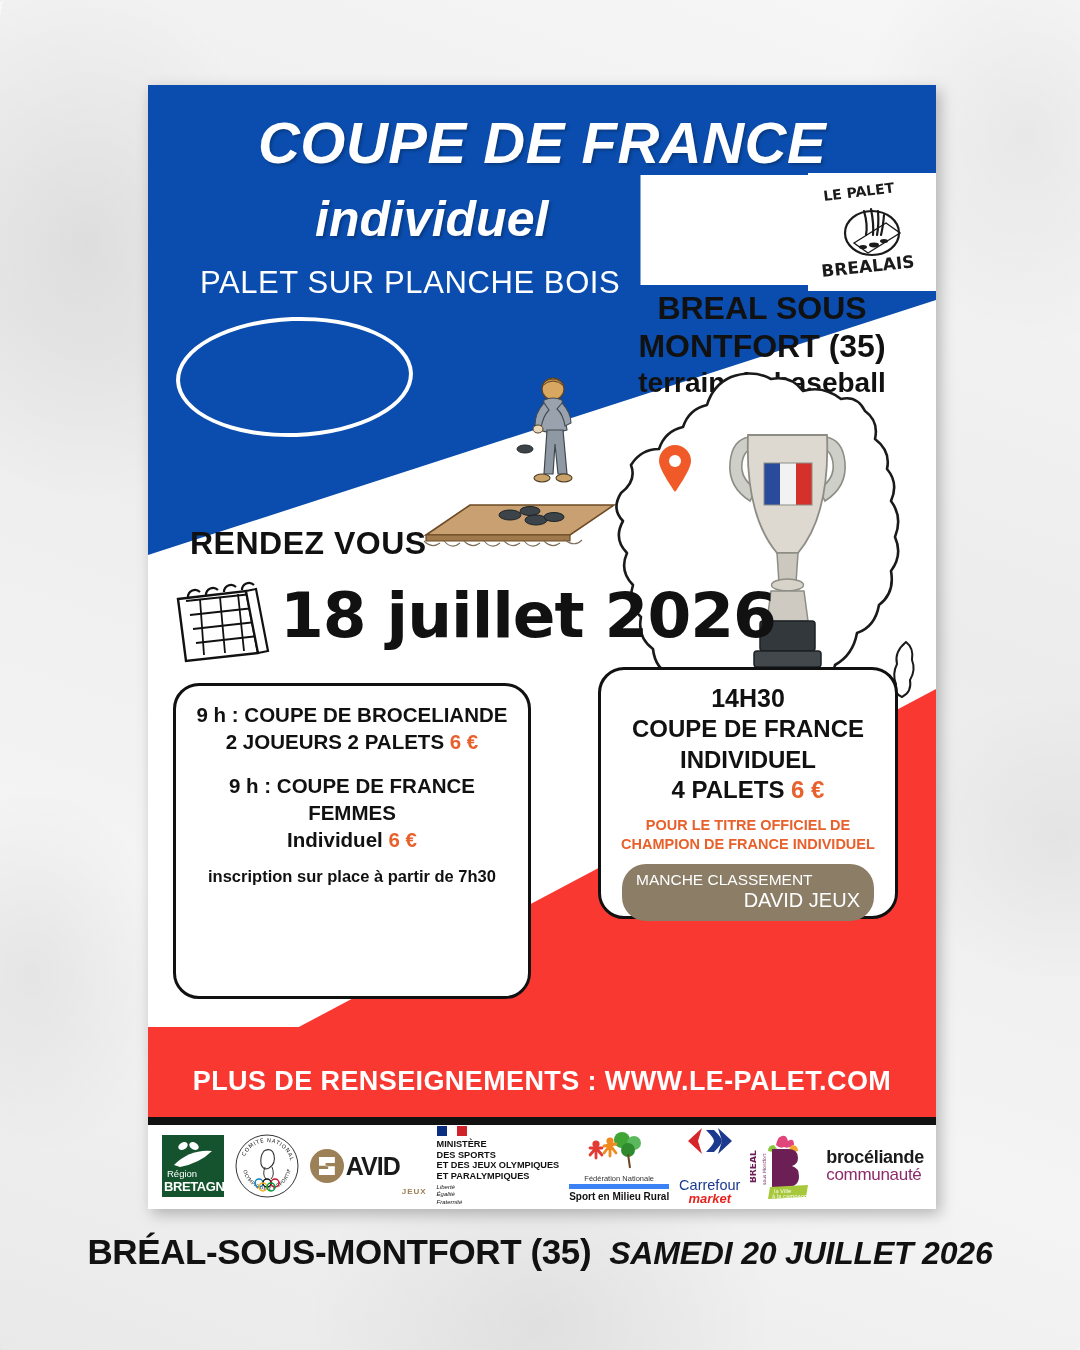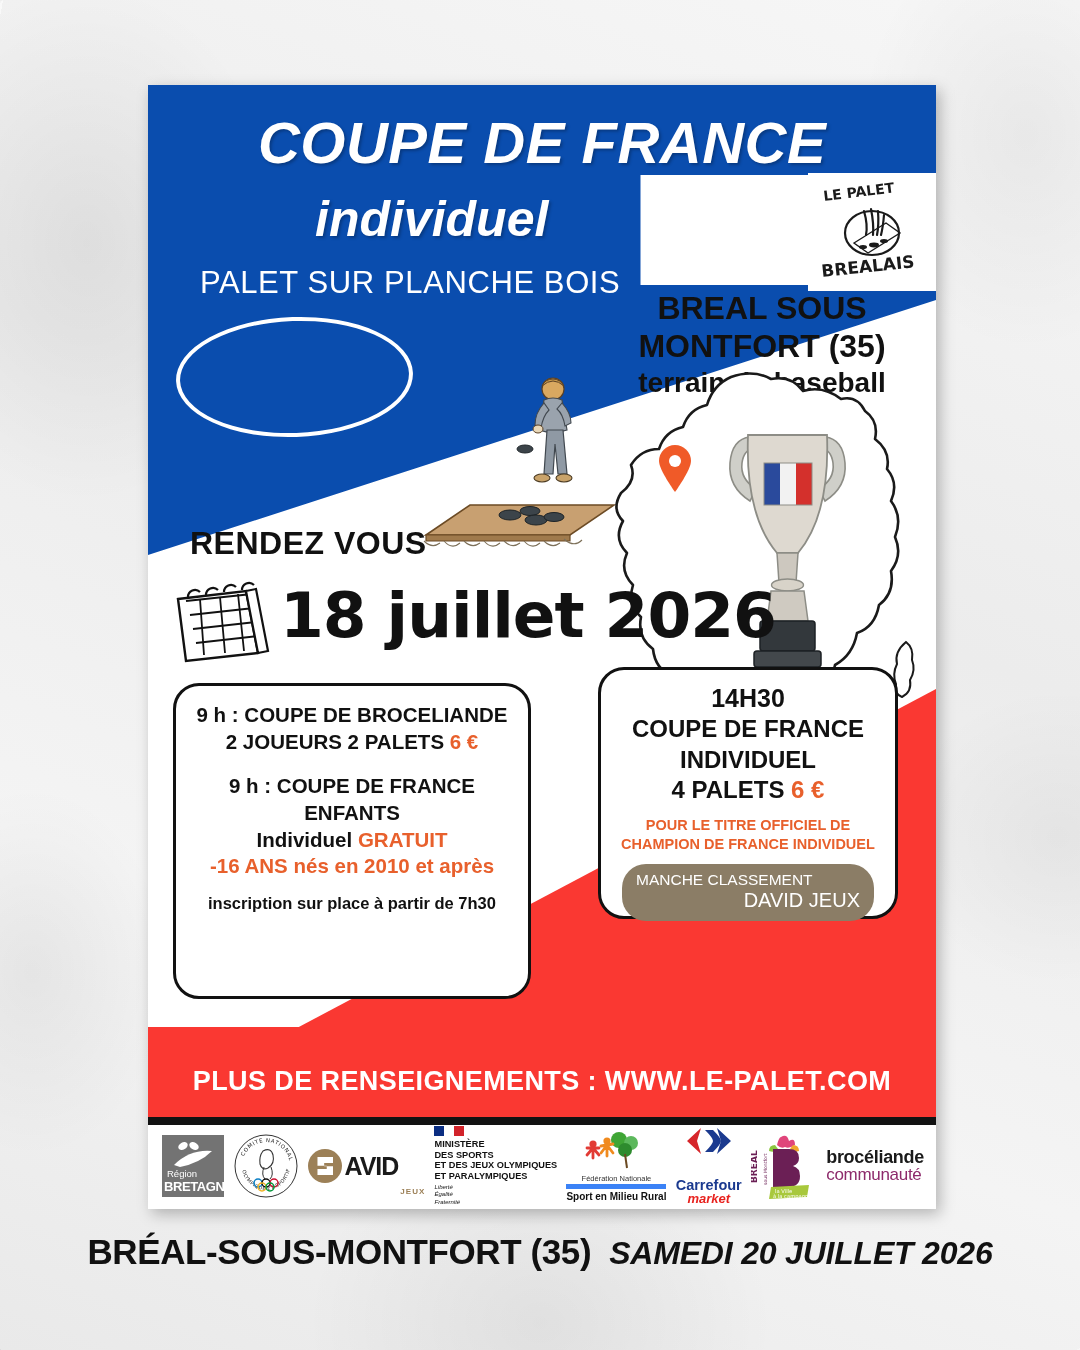--- a/index.html
+++ b/index.html
@@ -263,21 +263,21 @@
     width: 100%; height: 84px;
     display: flex;
     align-items: center;
     justify-content: space-between;
     padding: 4px 12px 6px 14px;
   }
   .sponsor { height: 66px; display: flex; align-items: center; justify-content: center; }
 
   .sp-bretagne {
     width: 62px; height: 62px;
-    background: #737373;
+    background: #14532d;
     position: relative;
     color: #ffffff;
     font-weight: bold;
   }
   .sp-bretagne .b-region { position: absolute; left: 5px; bottom: 18px; font-size: 9.5px; font-weight: normal; }
   .sp-bretagne .b-name   { position: absolute; left: 2px; bottom: 3px; font-size: 13px; letter-spacing: -0.4px; }
   .sp-bretagne .b-ermine { position: absolute; left: 8px; top: 6px; width: 46px; height: 28px; }
 
   .sp-cnosf { width: 66px; height: 66px; position: relative; }
 
@@ -299,21 +299,21 @@
   .sp-ministere .flag i { flex: 1; display: block; }
   .sp-ministere .devise { font-size: 6px; font-weight: normal; font-style: italic; line-height: 1.25; margin-top: 2px; }
 
   .sp-fnsmr { text-align: center; }
   .sp-fnsmr .fn-art { width: 74px; height: 40px; margin: 0 auto; }
   .sp-fnsmr .fn-l1 { font-size: 7.5px; color: #333; border-bottom: 5px solid #3b82f6; padding-bottom: 1px; }
   .sp-fnsmr .fn-l2 { font-size: 10px; font-weight: bold; color: #111; margin-top: 2px; }
 
   .sp-carrefour { text-align: center; }
   .sp-carrefour .cf-art { width: 52px; height: 30px; margin: 0 auto; }
-  .sp-carrefour .cf-1 { font-size: 14.5px; font-weight: bold; color: #1b3a8f; margin-top: 17px; text-align: right; }
+  .sp-carrefour .cf-1 { font-size: 14.5px; font-weight: normal; color: #1b3a8f; margin-top: 17px; text-align: right; }
   .sp-carrefour .cf-2 { font-size: 13px; font-style: italic; font-weight: bold; color: #e8231f; margin-top: -2px; }
 
   .sp-breal { position: relative; width: 66px; height: 66px; }
 
   .sp-broceliande { text-align: left; }
   .sp-broceliande .bc-1 { font-size: 18px; font-weight: bold; color: #1a1a1a; letter-spacing: -0.3px; }
   .sp-broceliande .bc-2 { font-size: 17px; color: #8d2a6b; letter-spacing: -0.3px; margin-top: -3px; }
 
   
   #caption {
@@ -443,28 +443,27 @@
 
   <div class="info-box" id="box-left">
     <div style="padding:16px 14px 10px;">
       <div class="row blk">
         <div>9 h : COUPE DE BROCELIANDE</div>
         <div>
           <span>2 JOUEURS 2 PALETS </span><span class="orange">6 €</span>
         </div>
       </div>
 
-
       <div class="row blk grp">
-        <div>9 h : COUPE DE FRANCE ENFANTS</div>
+        <div>9 h : COUPE DE FRANCE FEMMES</div>
         <div>
-          <span>Individuel </span><span class="orange">GRATUIT</span>
+          <span>Individuel </span><span class="orange">6 €</span>
         </div>
-        <div class="orange">-16 ANS nés en 2010 et après</div>
-      </div>
+      </div>
+
 
       <div class="note blk">inscription sur place à partir de 7h30</div>
     </div>
   </div>
 
   <div class="info-box" id="box-right">
     <div style="padding:12px 12px 10px;">
       <div class="r1 blk">14H30</div>
       <div class="r2 blk">COUPE DE FRANCE</div>
       <div class="r2 blk">INDIVIDUEL</div>

